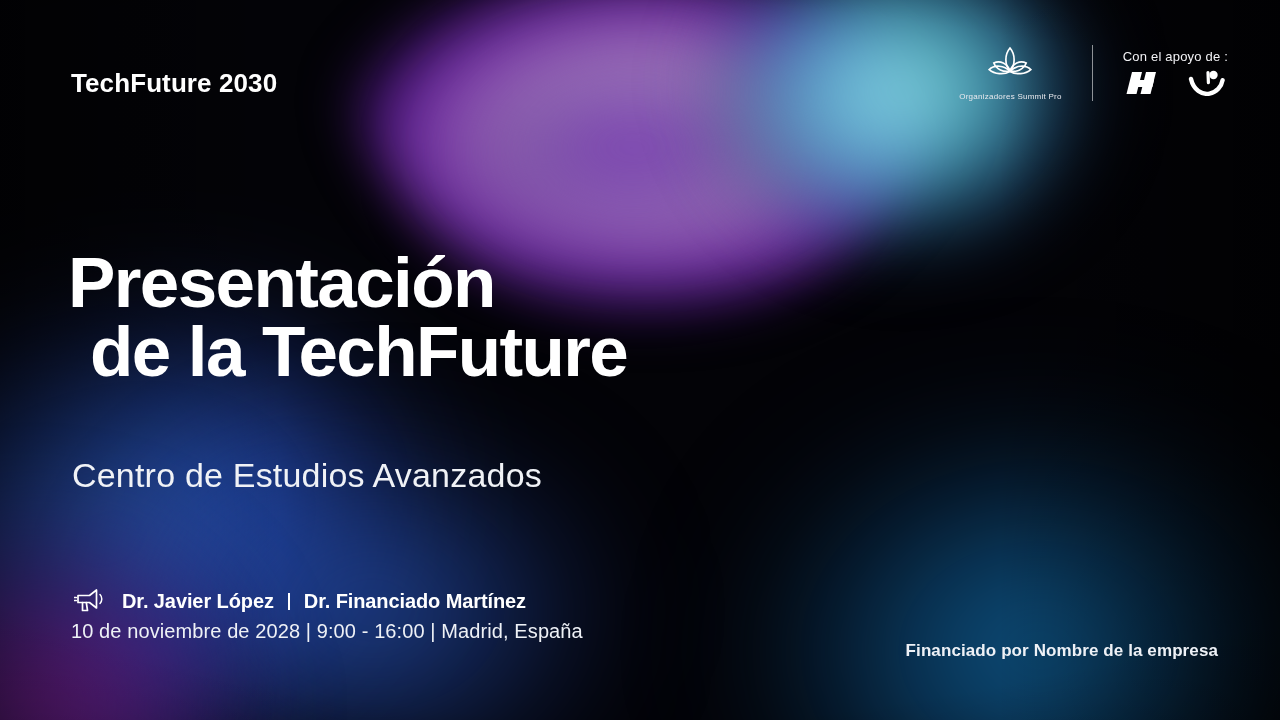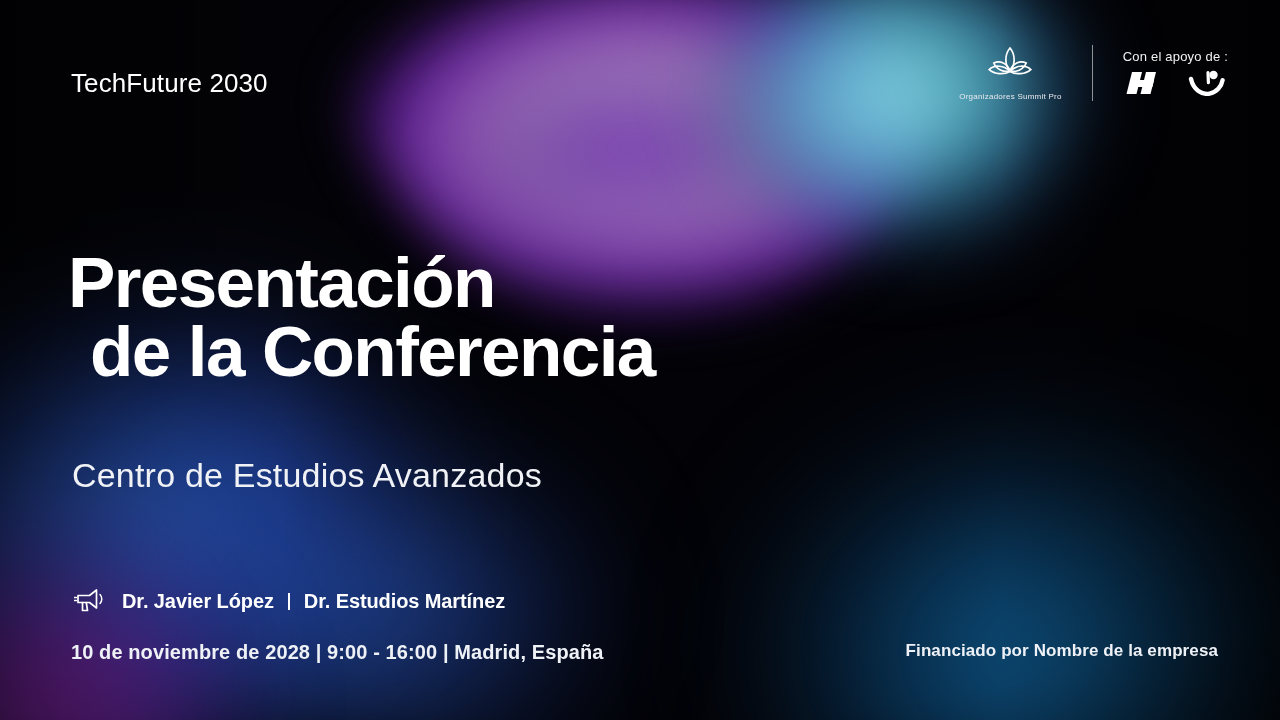--- a/index.html
+++ b/index.html
@@ -151,21 +151,21 @@
     position: relative;
     width: 100%;
     height: 100%;
   }
 
   .brand {
     position: absolute;
     left: 71px;
     top: 68px;
     font-size: 26px;
-    font-weight: 400;
+    font-weight: 700;
     letter-spacing: 0.1px;
     color: #ffffff;
   }
 
   
   .logo-cluster {
     position: absolute;
     right: 52px;
     top: 44px;
     display: flex;
@@ -258,23 +258,23 @@
     width: 2px;
     height: 17px;
     background: #ffffff;
     margin: 0 2px;
     vertical-align: middle;
   }
 
   .footer-left {
     position: absolute;
     left: 71px;
-    top: 641px;
+    top: 620px;
     font-size: 20px;
-    font-weight: 700;
+    font-weight: 400;
     letter-spacing: 0.1px;
     color: #eef1f6;
   }
   .footer-right {
     position: absolute;
     right: 62px;
     top: 641px;
     font-size: 17px;
     font-weight: 700;
     letter-spacing: 0.1px;
@@ -337,38 +337,38 @@
               <path d="M20 2.5 L20.4 12.6" stroke="#ffffff" stroke-width="3.2" stroke-linecap="round"></path>
             </svg>
           </span>
         </span>
       </div>
 
     </div>
 
     <h1 class="headline">
       <span class="l1">Presentación</span>
-      <span class="l2">de la Conferencia</span>
+      <span class="l2">de la TechFuture</span>
     </h1>
 
     <div class="subtitle">Centro de Estudios Avanzados</div>
 
     <div class="speakers">
       <span>
         <svg width="34" height="30" viewBox="0 0 34 30" fill="none" stroke="#ffffff" stroke-width="1.7" stroke-linejoin="round" stroke-linecap="round">
           <path d="M4 9.5 L15.5 9.5 L22.5 4 L22.5 22 L15.5 16.5 L4 16.5 Z"></path>
           <path d="M8.5 16.5 L8.5 24.5 L13.5 24.5 L12.3 16.5"></path>
           <path d="M26 8.5 C28.4 11 28.4 15 26 17.5" stroke-width="1.5"></path>
           <path d="M2.2 11.5 L0.6 11.5 M2.2 14.5 L0.6 14.5"></path>
         </svg>
       </span>
       <span class="speaker-names">
         <span>Dr. Javier López</span>
         <span class="name-sep"></span>
-        <span>Dr. Estudios Martínez</span>
+        <span>Dr. Financiado Martínez</span>
       </span>
     </div>
 
     <div class="footer-left">10 de noviembre de 2028 | 9:00 - 16:00 | Madrid, España</div>
 
     <div class="footer-right">Financiado por Nombre de la empresa</div>
 
   </div>
 </div>
 

